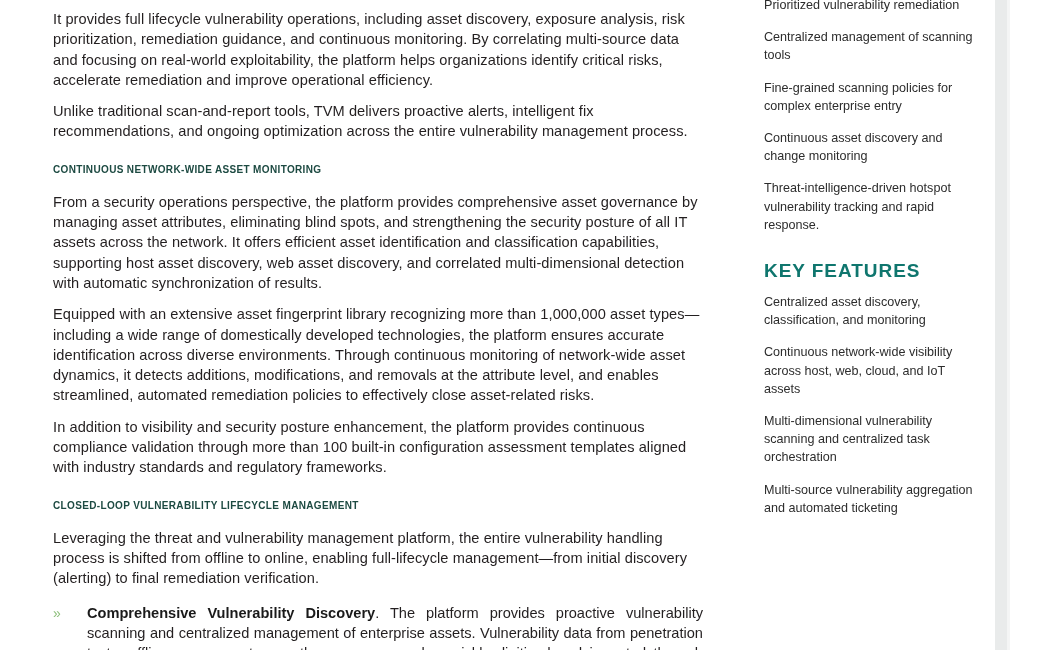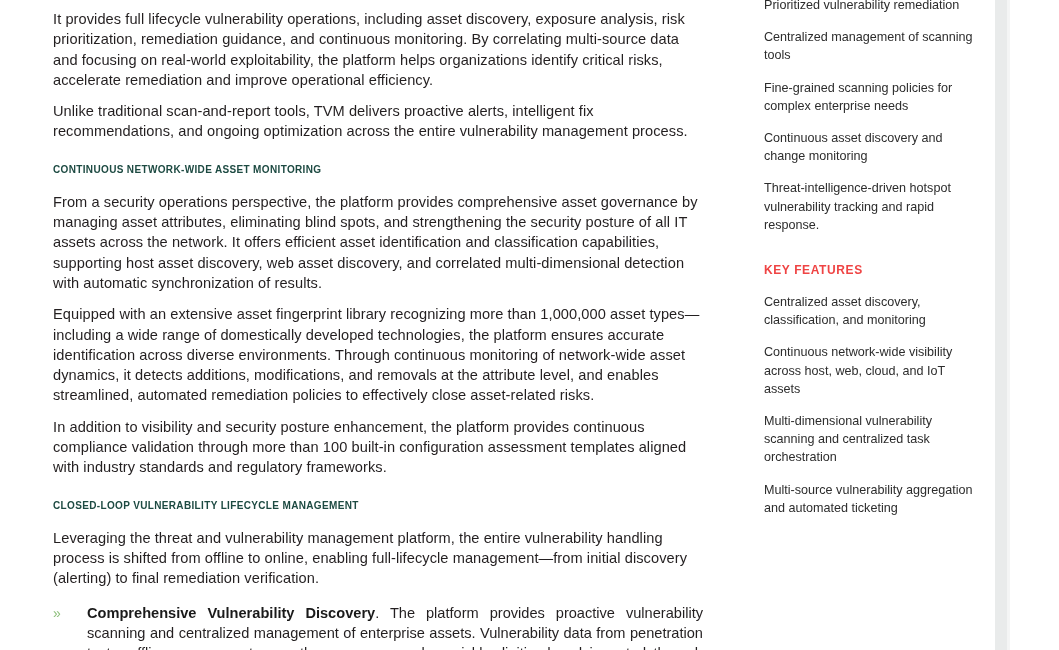--- a/index.html
+++ b/index.html
@@ -107,23 +107,23 @@
 
   .side-item {
     font-size: 12.6px;
     line-height: 18.2px;
     color: #2c2c2c;
     margin: 0 0 14px 0;
   }
   .side-item.first { margin-top: -4px; }
 
   h3.side-head {
-    font-size: 12px;
+    font-size: 19px;
     font-weight: bold;
-    color: #ef4444;
+    color: #0f766e;
     letter-spacing: 0.05em;
     text-transform: uppercase;
     margin: 28px 0 14px 0;
     line-height: 17px;
   }
 </style>
 </head>
 <body>
 
 <div class="page">
@@ -150,21 +150,21 @@
         <span class="lead">Comprehensive Vulnerability Discovery</span><span>. The platform provides proactive vulnerability scanning and centralized management of enterprise assets. Vulnerability data from penetration tests, offline assessments, or other sources can be quickly digitized and imported through manual entry or file upload for centralized online management.</span>
       </li>
     </ul>
 
   </div>
 
   <div class="side-col">
 
     <p class="side-item first">Prioritized vulnerability remediation</p>
     <p class="side-item">Centralized management of scanning tools</p>
-    <p class="side-item">Fine-grained scanning policies for complex enterprise needs</p>
+    <p class="side-item">Fine-grained scanning policies for complex enterprise entry</p>
     <p class="side-item">Continuous asset discovery and change monitoring</p>
     <p class="side-item">Threat-intelligence-driven hotspot vulnerability tracking and rapid response.</p>
 
     <h3 class="side-head">KEY FEATURES</h3>
 
     <p class="side-item">Centralized asset discovery, classification, and monitoring</p>
     <p class="side-item">Continuous network-wide visibility across host, web, cloud, and IoT assets</p>
     <p class="side-item">Multi-dimensional vulnerability scanning and centralized task orchestration</p>
     <p class="side-item">Multi-source vulnerability aggregation and automated ticketing</p>
 

